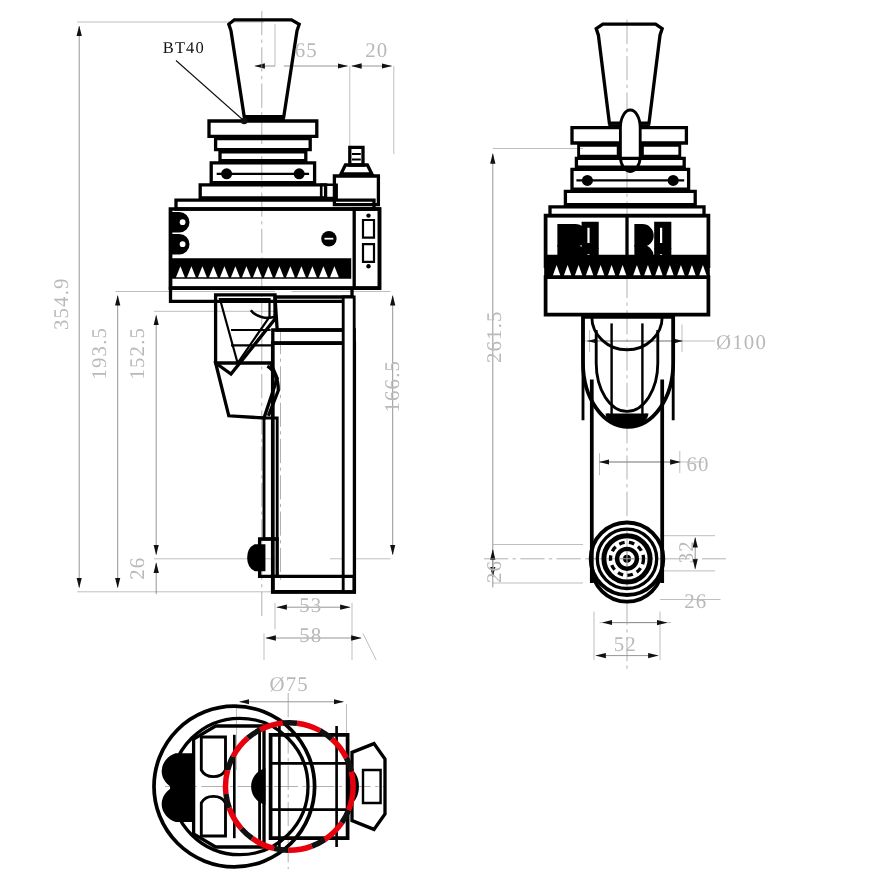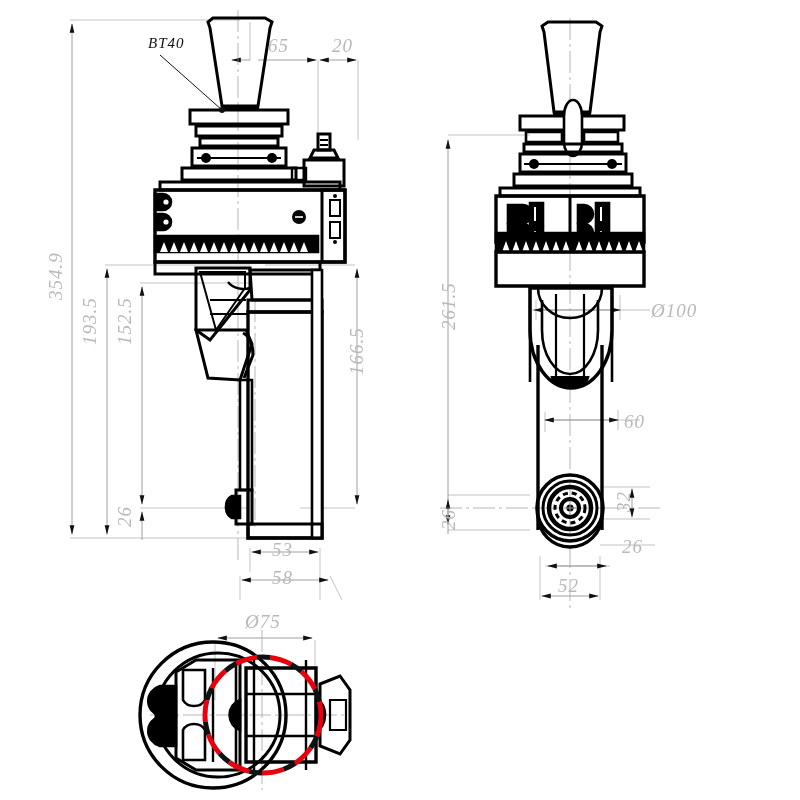--- a/index.html
+++ b/index.html
@@ -1,18 +1,18 @@
 <!DOCTYPE html>
 <html><head>
 <meta charset="utf-8">
 <style>
   html,body{margin:0;padding:0;background:#ffffff;}
   body{width:800px;height:800px;overflow:hidden;
        font-family:"Liberation Serif",serif;}
-  #stage{position:relative;width:764px;height:800px;background:#0f766e;font-style:italic;}
+  #stage{position:relative;width:764px;height:800px;background:#0f766e;}
   svg{display:block;}
   .dimtxt{font-family:"Liberation Serif",serif;font-size:19px;fill:#b9b9b9;letter-spacing:1px;}
   .dimtxt-dark{font-family:"Liberation Serif",serif;font-size:14px;fill:#555;letter-spacing:1px;}
 </style>
 </head>
 <body>
 
 <div id="stage">
 <svg width="800" height="800" viewBox="0 0 800 800" xmlns="http://www.w3.org/2000/svg">
 

